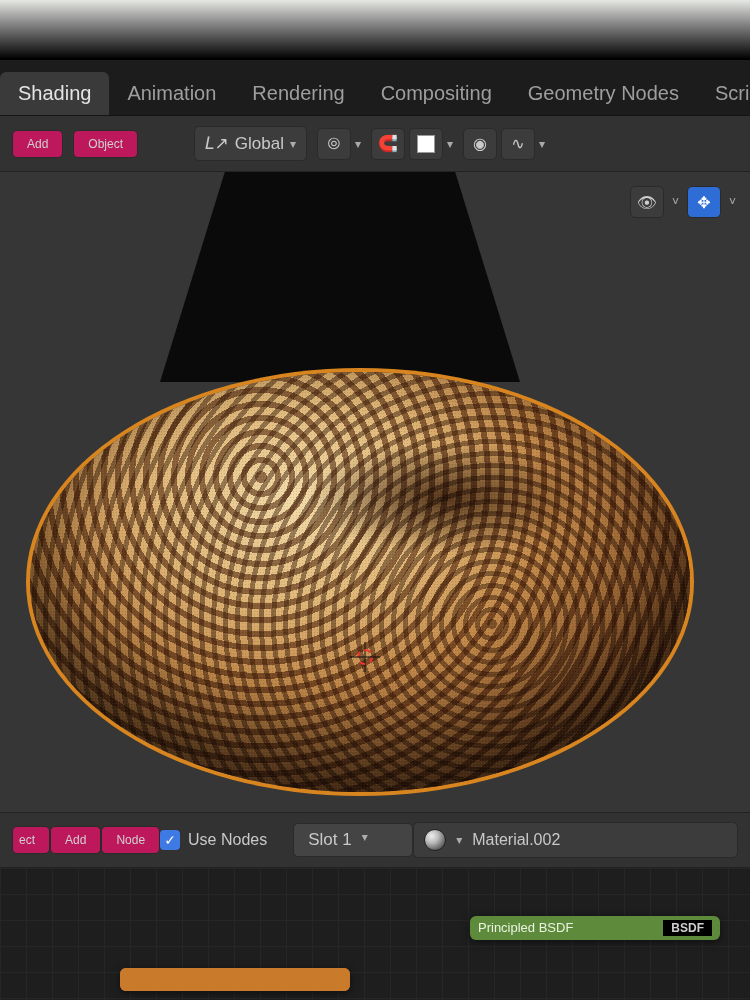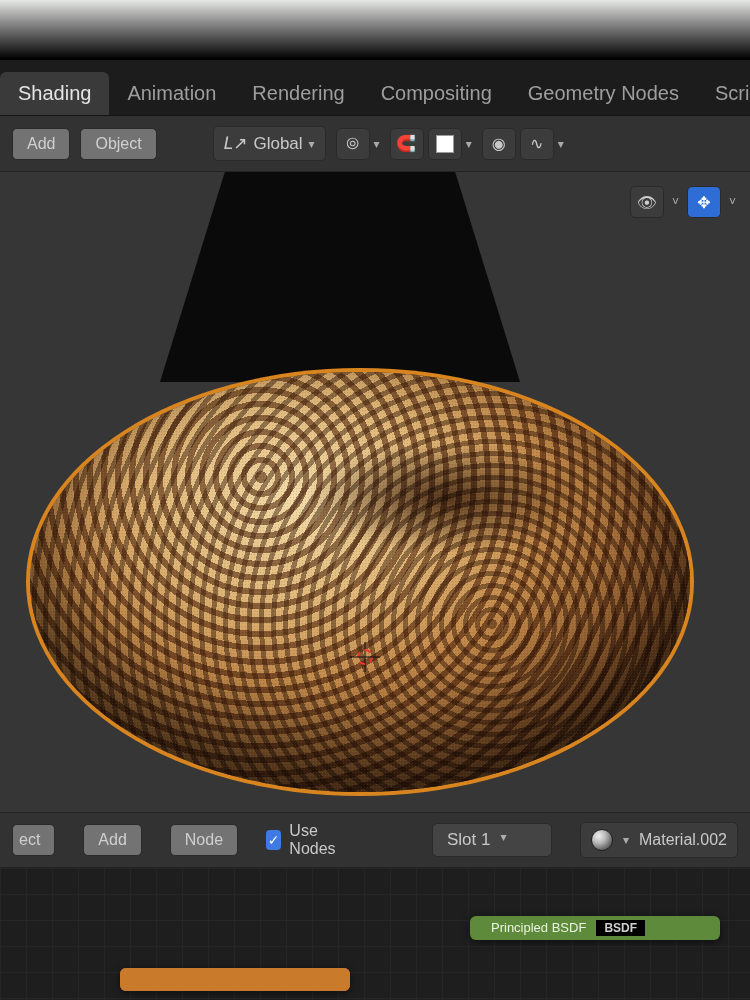--- a/index.html
+++ b/index.html
@@ -41,26 +41,26 @@
   .toolbar {
     display: flex;
     align-items: center;
     gap: 10px;
     padding: 8px 12px;
     background: #323232;
     border-bottom: 1px solid #222;
     height: 56px;
   }
   .btn {
-    background: #737373;
+    background: #be185d;
     border: 1px solid #2a2a2a;
     color: #d0d0d0;
     padding: 6px 14px;
     border-radius: 5px;
-    font-size: 16px;
+    font-size: 12px;
     cursor: pointer;
   }
   .dropdown {
     display: inline-flex; align-items: center; gap: 6px;
     background: #3c3c3c; border: 1px solid #2a2a2a;
     padding: 6px 10px; border-radius: 5px; font-size: 17px; cursor: pointer;
   }
   .chev { font-size: 12px; opacity: .8; }
   .icon-box {
     width: 34px; height: 32px; background: #3c3c3c; border: 1px solid #2a2a2a;
@@ -137,21 +137,21 @@
   .cursor3d::before { width: 1px; height: 30px; transform: translate(-50%, -50%); }
   .cursor3d::after  { width: 30px; height: 1px; transform: translate(-50%, -50%); }
   .cursor3d .ring {
     position: absolute; left: 50%; top: 50%;
     width: 16px; height: 16px; border: 2px dashed #e33;
     border-radius: 50%; transform: translate(-50%, -50%);
   }
 
   
   .node-header {
-    display: flex; align-items: center; gap: 28px;
+    display: flex; align-items: center; gap: 0;
     padding: 10px 12px; background: #323232;
     border-top: 1px solid #222; border-bottom: 1px solid #222;
     height: 56px;
   }
   .checkbox {
     width: 20px; height: 20px; border-radius: 4px;
     background: #3e7ae3; display: inline-flex; align-items: center; justify-content: center;
     color: #fff; font-size: 14px;
   }
   .slot {
@@ -176,21 +176,21 @@
     background-image:
       linear-gradient(#262626 1px, transparent 1px),
       linear-gradient(90deg, #262626 1px, transparent 1px);
     background-size: 26px 26px;
   }
   .node {
     position: absolute; border-radius: 6px; overflow: hidden;
     box-shadow: 0 2px 8px rgba(0,0,0,.5);
     font-size: 13px;
   }
-  .node .title { padding: 4px 21px; font-weight: 500; display: flex; gap: 10px; }
+  .node .title { padding: 4px 8px; font-weight: 500; display: flex; justify-content: space-between; gap: 10px; }
   .node .body { background: #303030; padding: 6px 8px; color: #bdbdbd; }
   .node-a { left: 120px; top: 100px; background: #c97a2a; width: 230px; }
   .node-a .title { background: #c97a2a; color: #1a1004; }
   .node-b { left: 470px; top: 48px; width: 250px; }
   .node-b .title { background: #5e8a3b; color: #eaf3e0; }
   .node-b .tag { background: #000000; border-radius: 0; padding: 1px 8px; font-size: 12px; color: #cfcfcf; font-weight: bold; }
 </style>
 </head>
 <body>
 

